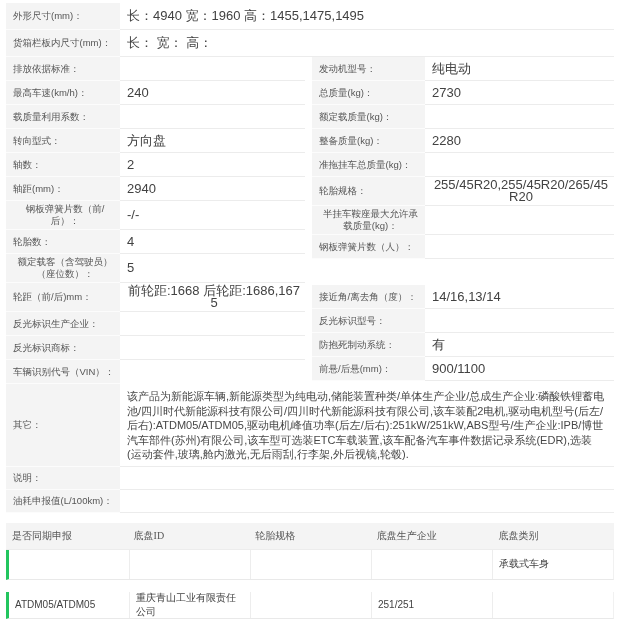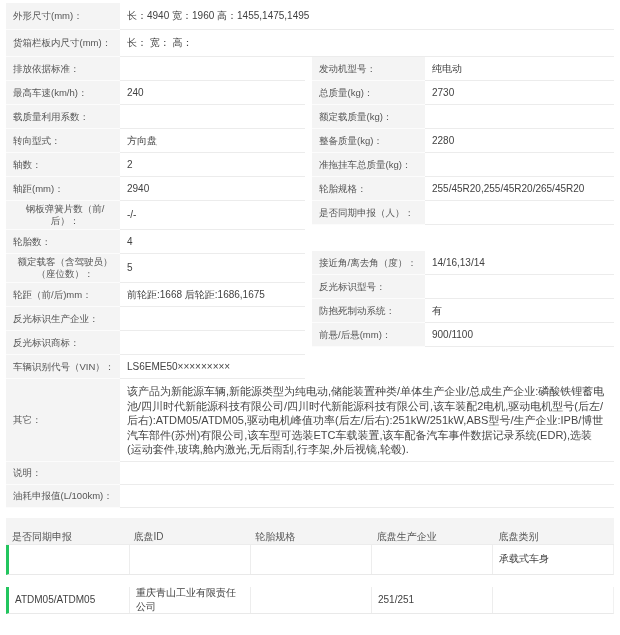--- a/index.html
+++ b/index.html
@@ -14,42 +14,42 @@
     width: 114px; min-width: 114px; background: #f4f4f4;
     border-bottom: 1px solid #fcfcfc;
     display: flex; align-items: center;
     padding: 2px 3px 2px 7px;
     font-size: 9.5px; line-height: 12px; color: #555;
   }
   .val {
     flex: 1; border-bottom: 1px solid #ececec;
     display: flex; align-items: center;
     padding: 2px 4px 2px 7px;
-    font-size: 10px; line-height: 12px; color: #424242;
+    font-size: 13px; line-height: 12px; color: #424242;
     word-break: break-all;
   }
   .cols { display: flex; text-align: center; }
   .col-left { width: 299px; }
   .col-gap { width: 7px; background: #fff; }
   .col-right { width: 302px; }
   .col-right .lbl { width: 113px; min-width: 113px; }
   .row.spacer { height: 26px; min-height: 26px; }
   .row.spacer .sp { flex: 1; }
 
   .bottom .row { min-height: 23px; }
   .row.other-row { min-height: 68px; }
   .val.para {
     display: block; font-size: 11px; line-height: 14.5px;
     padding: 5px 8px 4px 7px; color: #474747;
   }
 
   
   .data-table { margin-top: 10px; }
   .data-table.engine { margin-top: 12px; }
-  .thead { display: flex; background: #f4f4f4; height: 27px; align-items: flex-end; border-bottom: 1px solid #ececec; }
+  .thead { display: flex; background: #f4f4f4; height: 27px; align-items: center; border-bottom: 1px solid #ececec; font-family: Liberation Serif, serif; }
   .th { flex: 1; padding: 0 6px; font-size: 10px; color: #555; }
   .tbody .tr { display: flex; height: 30px; border-bottom: 1px solid #e9e9e9; border-left: 3px solid #22c55e; border-right: 1px solid #f1f1f1; background: #fff; }
   .data-table.engine .tbody .tr { height: 27px; }
   .td { flex: 1; border-right: 1px solid #ededed; display: flex; align-items: center; padding: 0 6px; font-size: 10px; color: #424242; word-break: break-all; }
   .td:last-child { border-right: none; }
 </style>
 </head>
 <body>
 
 <div class="page">
@@ -110,21 +110,20 @@
           <div class="row">
             <div class="lbl">反光标识生产企业：</div>
             <div class="val"></div>
           </div>
           <div class="row">
             <div class="lbl">反光标识商标：</div>
             <div class="val"></div>
           </div>
           <div class="row">
             <div class="lbl">车辆识别代号（VIN）：</div>
-            <div class="val">LS6EME50×××××××××</div>
           </div>
         </div>
       <div class="col-gap"></div>
       <div id="right-col" class="col-right">
           <div class="row">
             <div class="lbl">发动机型号：</div>
             <div class="val">纯电动</div>
           </div>
           <div class="row">
             <div class="lbl">总质量(kg)：</div>
@@ -140,21 +139,25 @@
           </div>
           <div class="row">
             <div class="lbl">准拖挂车总质量(kg)：</div>
             <div class="val"></div>
           </div>
           <div class="row">
             <div class="lbl">轮胎规格：</div>
             <div class="val">255/45R20,255/45R20/265/45R20</div>
           </div>
           <div class="row">
-            <div class="lbl">是否同期申报（人）：</div>
+            <div class="lbl">半挂车鞍座最大允许承载质量(kg)：</div>
+            <div class="val"></div>
+          </div>
+          <div class="row">
+            <div class="lbl">钢板弹簧片数（人）：</div>
             <div class="val"></div>
           </div>
           <div class="row spacer">
             <div class="sp"></div>
           </div>
           <div class="row">
             <div class="lbl">接近角/离去角（度）：</div>
             <div class="val">14/16,13/14</div>
           </div>
           <div class="row">

